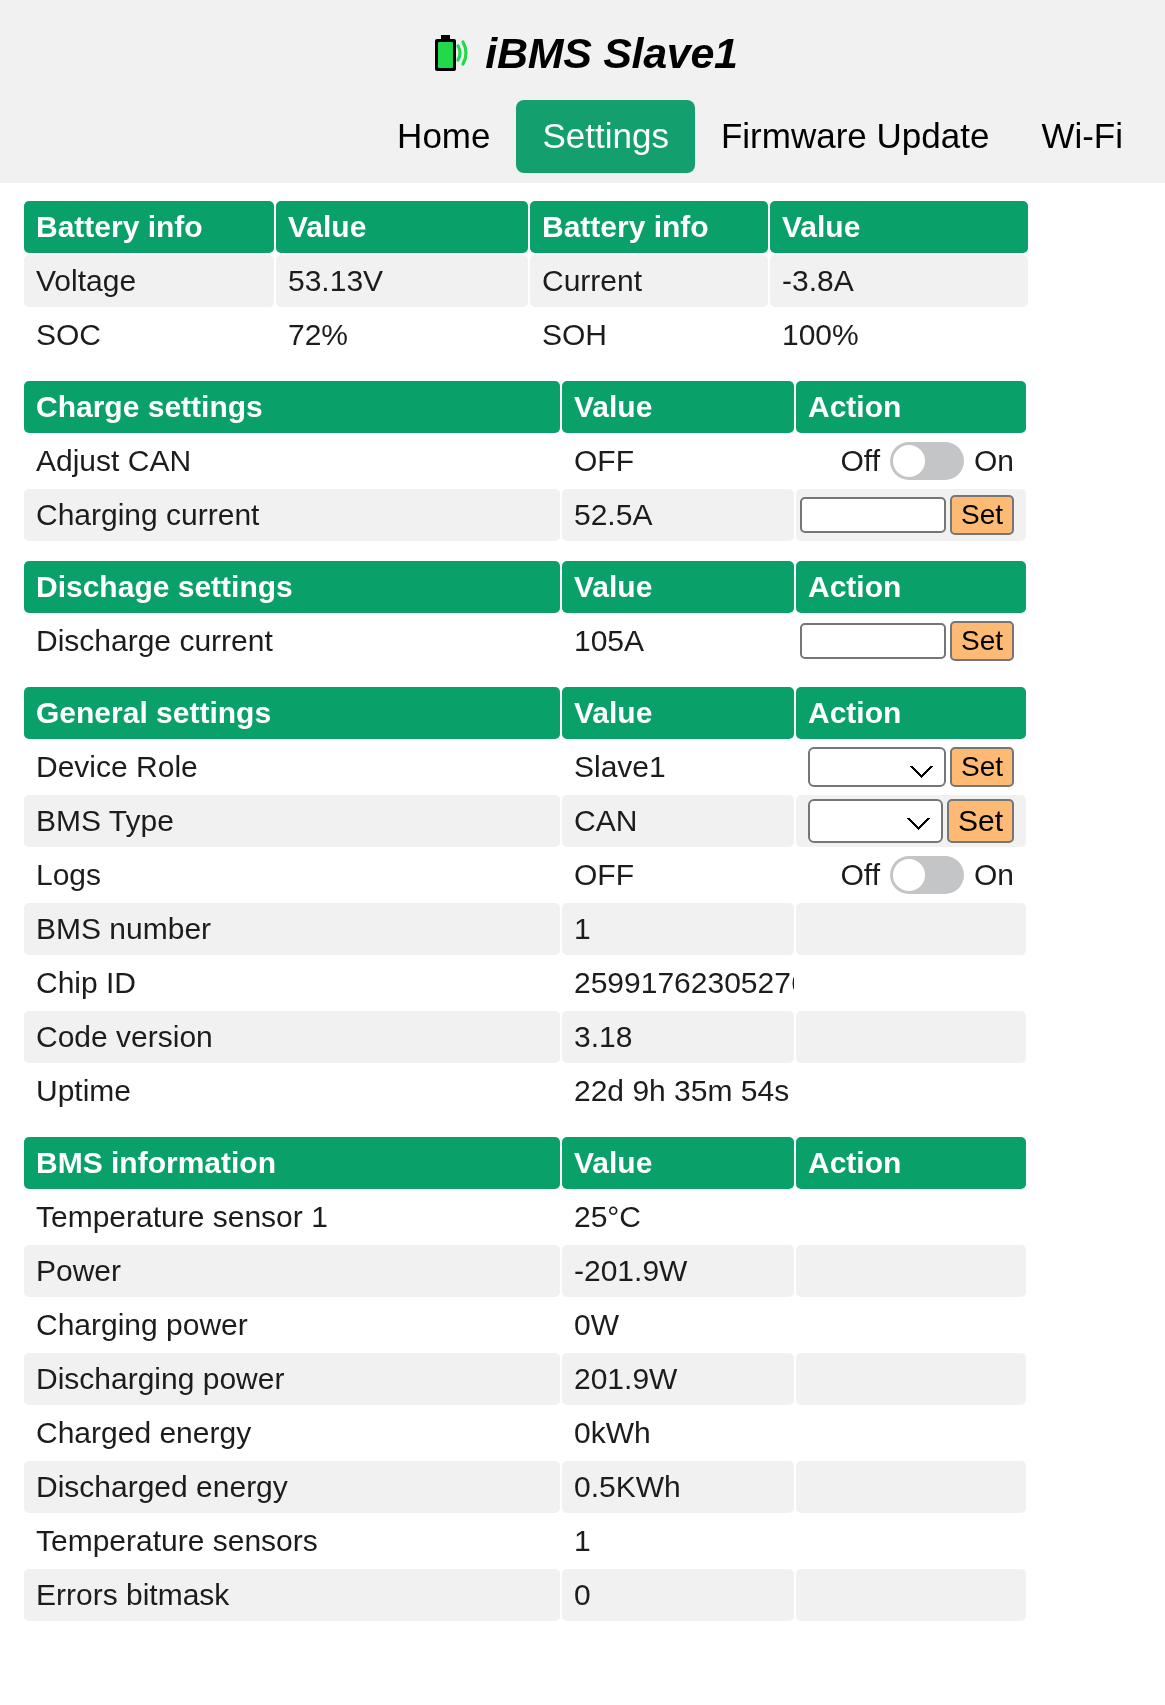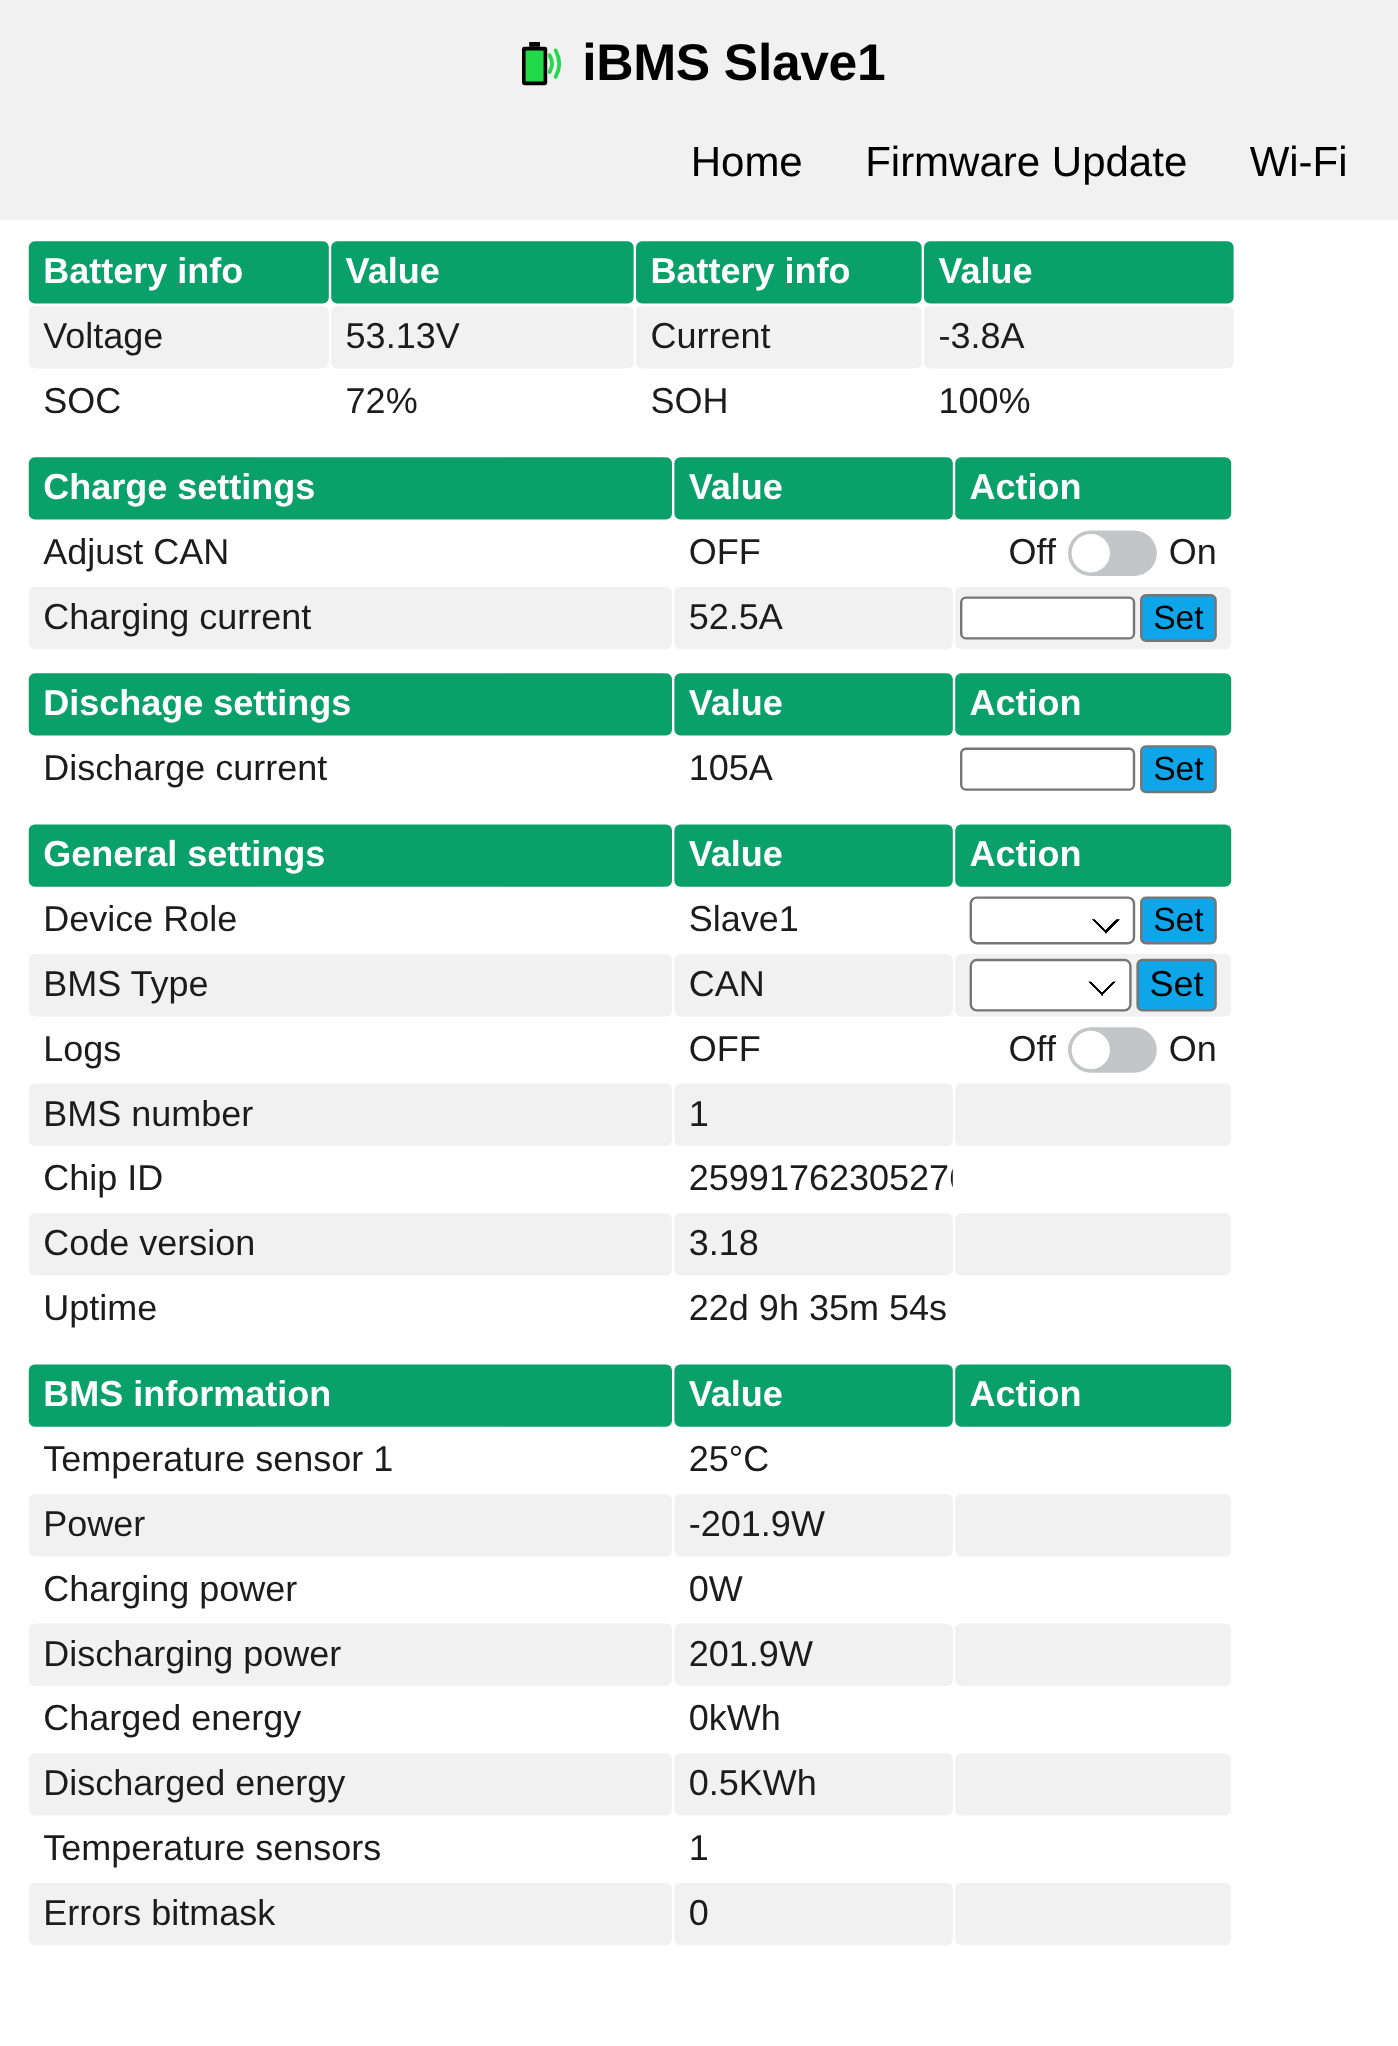--- a/index.html
+++ b/index.html
@@ -36,20 +36,21 @@
     width: 44px;
     height: 44px;
   }
   .app-title {
     font-size: 43px;
     font-weight: bold;
     color: #000000;
     letter-spacing: -0.3px;
     line-height: 1;
     white-space: nowrap;
+    font-style: italic;
   }
   .nav-row {
     display: flex;
     align-items: center;
     justify-content: flex-end;
     gap: 0px;
     padding-right: 16px;
     margin-top: 16px;
   }
   .nav-item {
@@ -184,21 +185,21 @@
     background-size: 12px 12px, 12px 12px;
     background-repeat: no-repeat;
     cursor: pointer;
   }
   .sel-input.big { height: 44px; width: 148px; }
   .set-btn {
     height: 40px;
     box-sizing: border-box;
     border: 2px solid #767676;
     border-radius: 5px;
-    background: #0ea5e9;
+    background: #fdba74;
     font-family: "Liberation Sans", sans-serif;
     font-size: 28px;
     color: #000000;
     padding: 0 9px;
     cursor: pointer;
     line-height: 1;
   }
   .set-btn.big { height: 44px; font-size: 30px; }
 </style>
 </head>
@@ -214,20 +215,21 @@
           <rect x="8" y="8" width="21" height="32" rx="2" fill="#000000"></rect>
           <rect x="11" y="11" width="15" height="26" rx="1" fill="#22d94a"></rect>
           <path d="M31 15 Q35 22 31 29" stroke="#22d94a" stroke-width="3.2" fill="none" stroke-linecap="round"></path>
           <path d="M36 11 Q42 22 36 33" stroke="#22d94a" stroke-width="3.2" fill="none" stroke-linecap="round"></path>
         </svg>
       </span>
       <span class="app-title">iBMS Slave1</span>
     </div>
     <div class="nav-row">
       <a class="nav-item">Home</a>
+      <a class="nav-item active">Settings</a>
       <a class="nav-item">Firmware Update</a>
       <a class="nav-item">Wi-Fi</a>
     </div>
   </div>
 
   <table class="tbl t-batt">
     <colgroup>
         <col class="c1">
         <col class="c2">
         <col class="c3">

